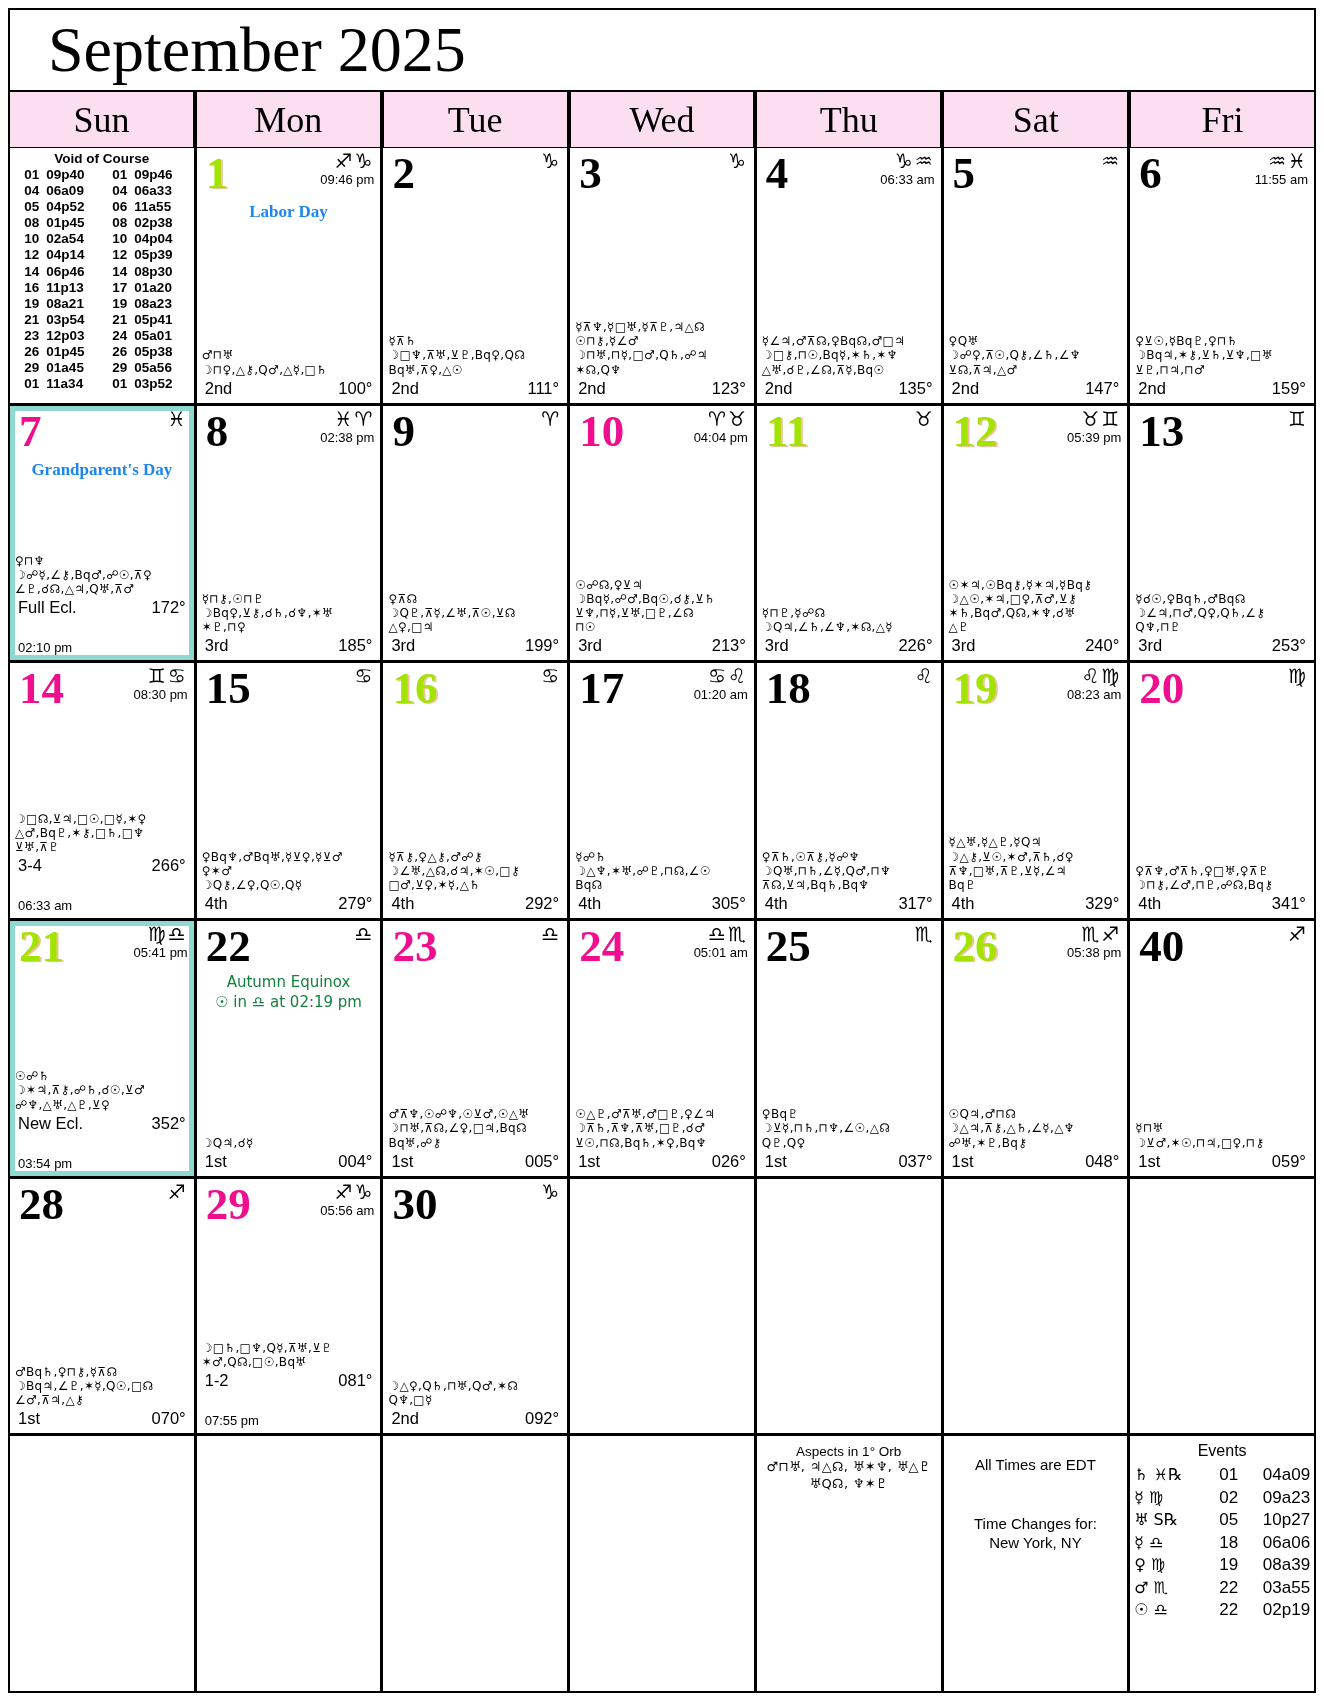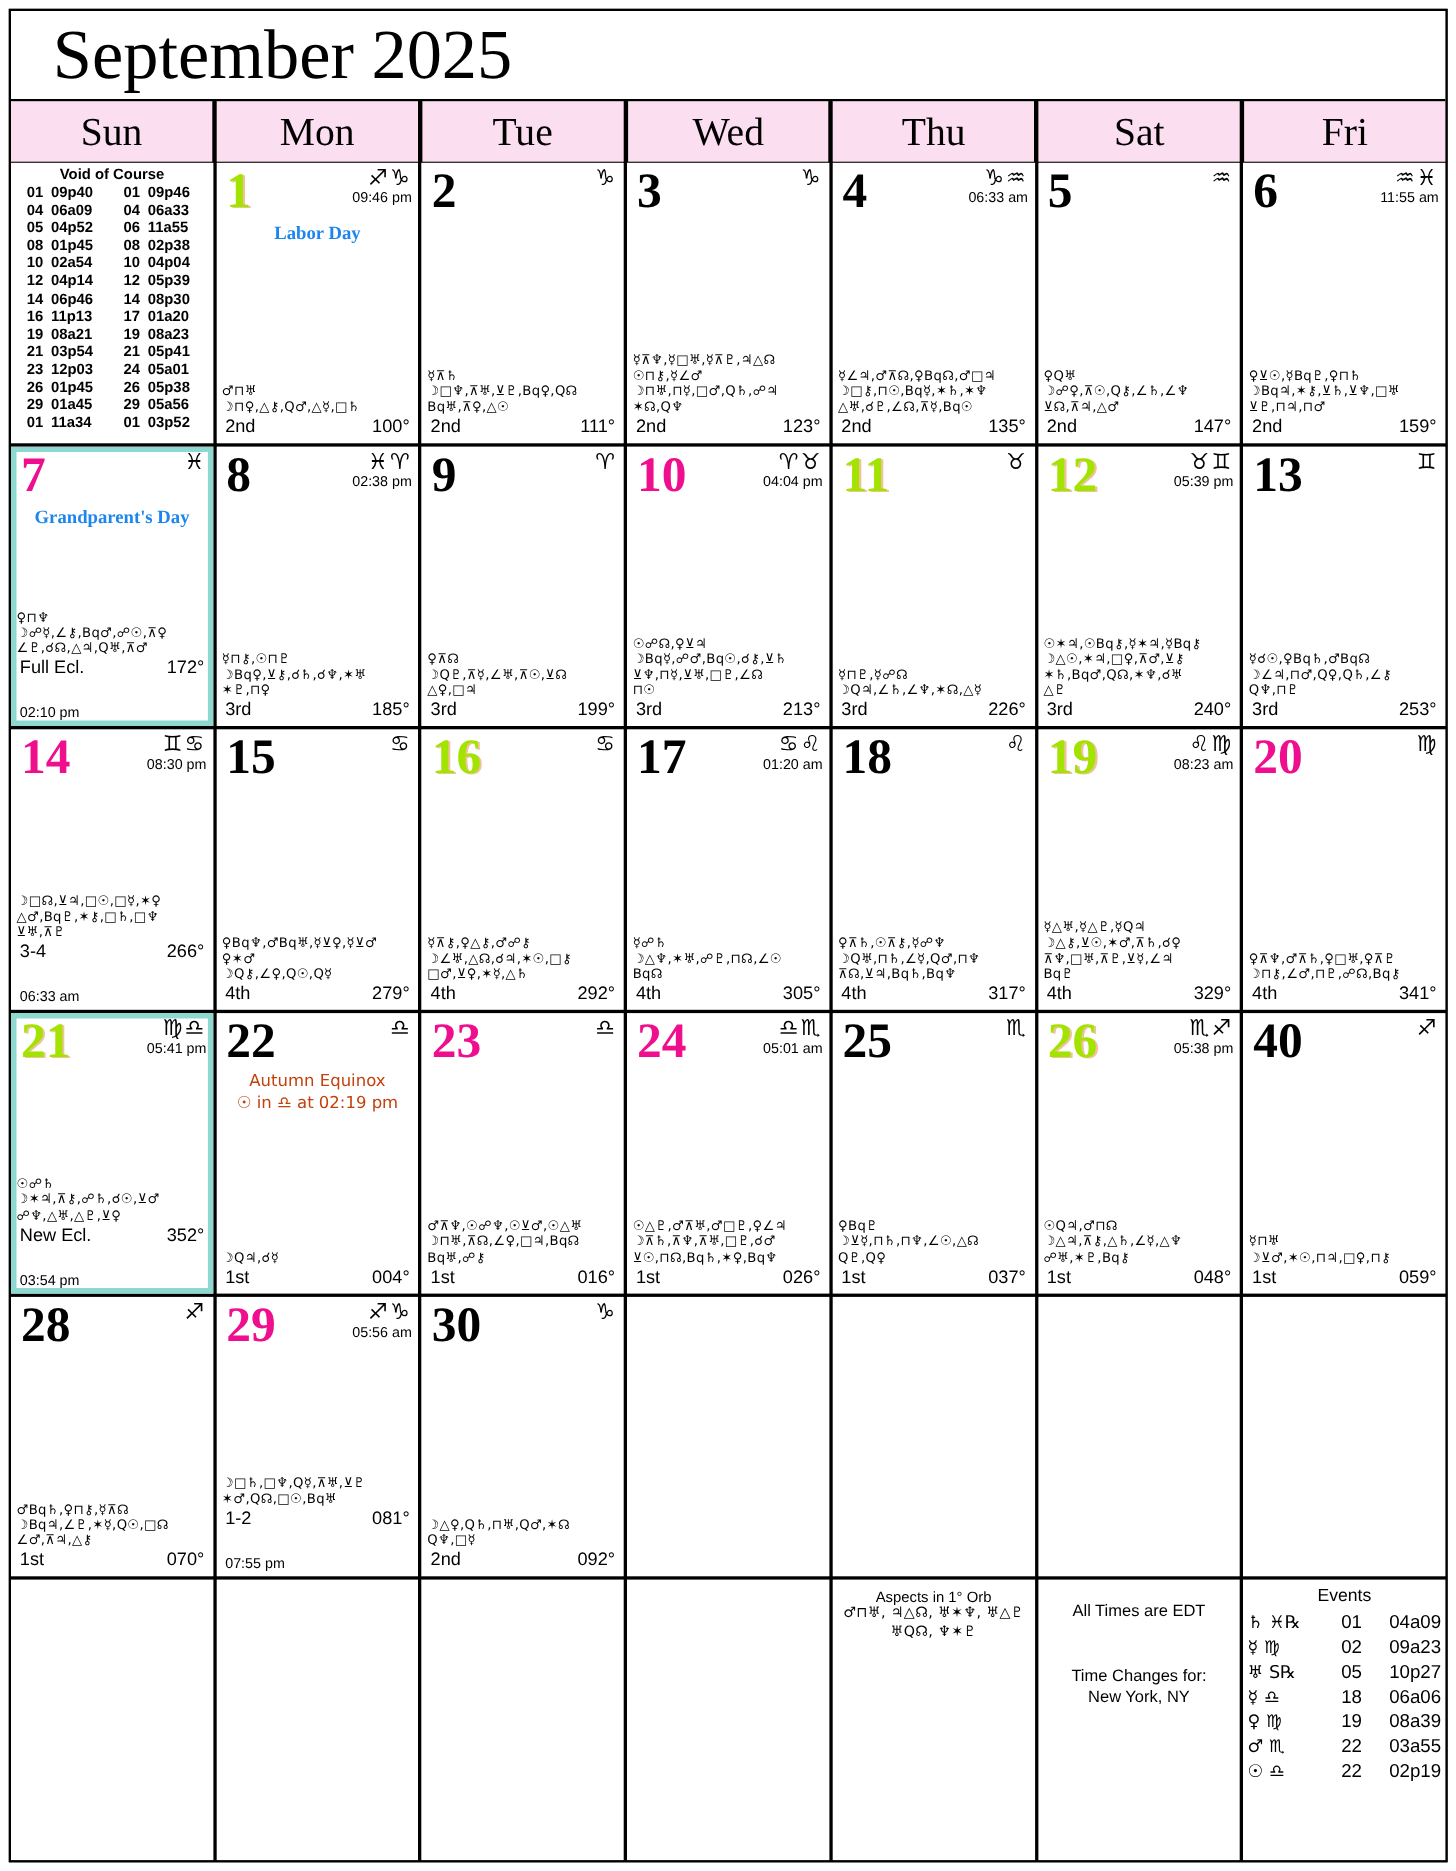--- a/index.html
+++ b/index.html
@@ -19,21 +19,21 @@
   .cell-head{display:flex;justify-content:space-between;align-items:flex-start;min-height:48px;}
   .daynum{font-family:"Liberation Serif","DejaVu Serif",serif;font-weight:bold;font-size:45px;line-height:46px;padding-left:5px;}
   .daynum.black{color:#000;}
   .daynum.pink{color:#ef0f8e;}
   .daynum.green{color:#a2e400;text-shadow:2px 1px 0 rgba(222,120,30,.45);}
   .signblock{text-align:right;padding-right:2px;}
   .signs{font-family:"DejaVu Sans",sans-serif;font-size:20px;line-height:22px;letter-spacing:2px;}
   .signtime{font-size:13px;line-height:15px;}
   .holiday{text-align:center;font-family:"Liberation Serif","DejaVu Serif",serif;font-weight:bold;
            font-size:17px;color:#1c86ee;margin-top:4px;}
-  .special{text-align:center;font-size:15px;line-height:1.3;color:#c2410c;margin-top:2px;}
+  .special{text-align:center;font-size:15px;line-height:1.3;color:#15803d;margin-top:2px;}
   .special .sym{font-family:"DejaVu Sans",sans-serif;}
   .aspects{margin-top:auto;font-family:"DejaVu Sans",sans-serif;font-size:12px;line-height:1.18;
            letter-spacing:.3px;padding-left:1px;white-space:nowrap;}
   .footer{margin-top:2px;}
   .frow{display:flex;justify-content:space-between;font-size:16.5px;padding:0 4px 0 4px;}
   .ftime{font-size:13px;padding-left:4px;line-height:15px;margin-top:23px;}
   
   .voc{text-align:center;padding-top:3px;}
   .voc-title{font-size:13.5px;font-weight:700;line-height:16px;}
   .voc-row{display:grid;grid-template-columns:22px 52px 22px 52px;column-gap:7px;justify-content:center;
@@ -601,21 +601,21 @@
             </div>
           </div>
           <div class="aspects">
             <div>♂⊼♆,☉☍♆,☉⊻♂,☉△♅</div>
             <div>☽⊓♅,⊼☊,∠♀,□♃,Bq☊</div>
             <div>Bq♅,☍⚷</div>
           </div>
           <div class="footer">
             <div class="frow">
               <span>1st</span>
-              <span>016°</span>
+              <span>005°</span>
             </div>
           </div>
         </div>
         <div class="cell">
           <div class="cell-head">
             <div class="daynum pink">24</div>
             <div class="signblock">
               <div class="signs">♎♏</div>
               <div class="signtime">05:01 am</div>
             </div>

